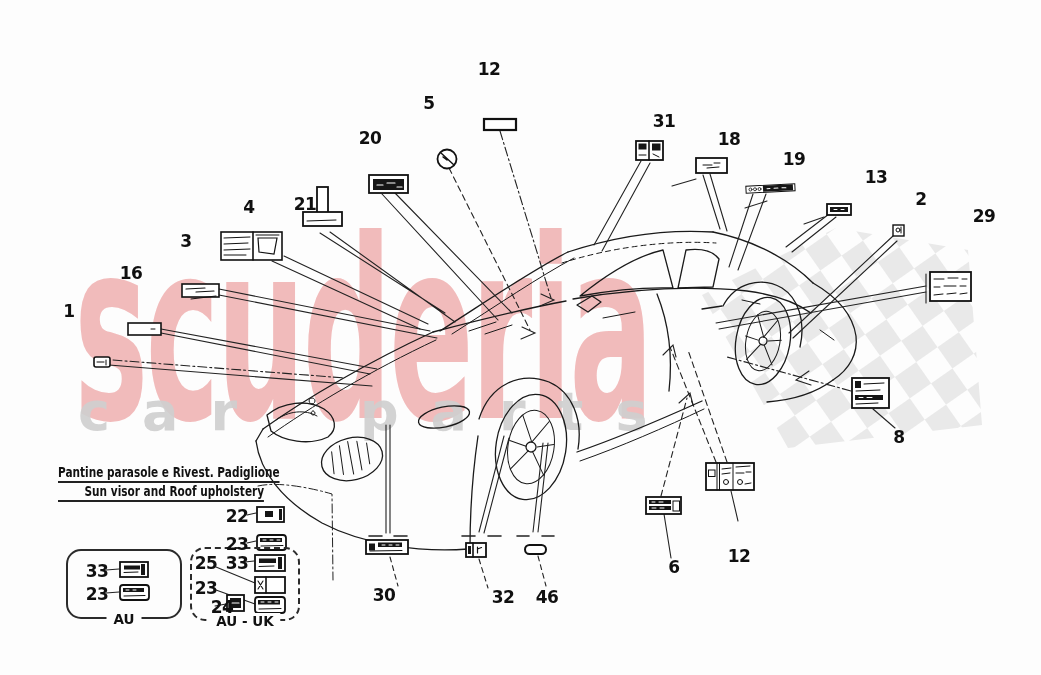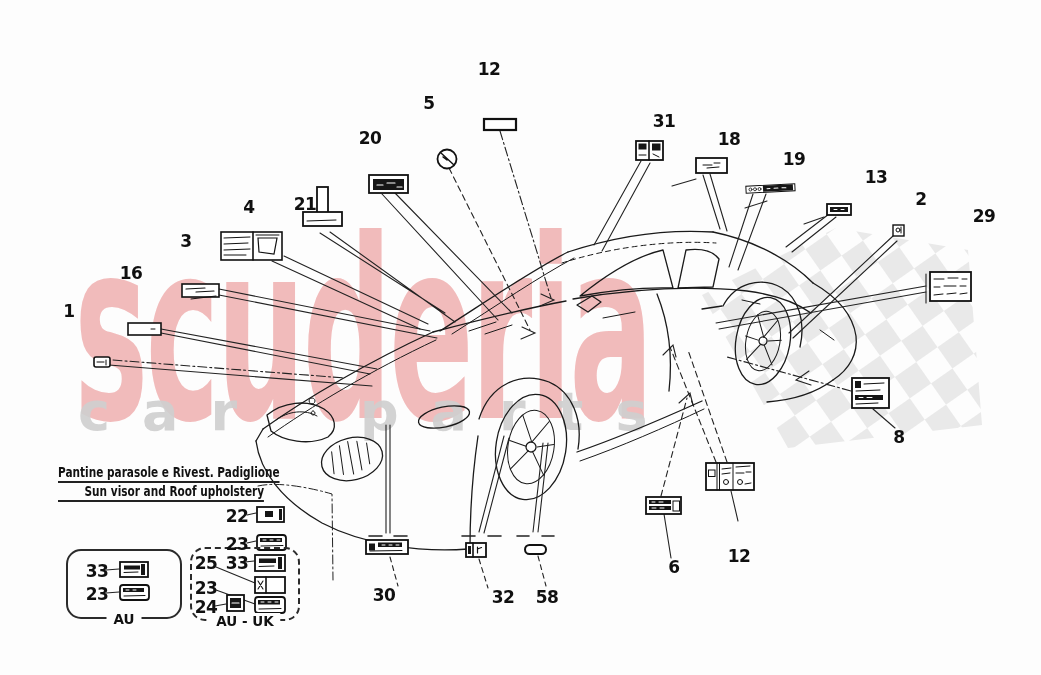--- a/index.html
+++ b/index.html
@@ -356,24 +356,24 @@
       <span class="co" style="left: 729px; top: 139px;">18</span>
       <span class="co" style="left: 794px; top: 159px;">19</span>
       <span class="co" style="left: 876px; top: 177px;">13</span>
       <span class="co" style="left: 921px; top: 199px;">2</span>
       <span class="co" style="left: 984px; top: 216px;">29</span>
       <span class="co" style="left: 899px; top: 437px;">8</span>
       <span class="co" style="left: 739px; top: 556px;">12</span>
       <span class="co" style="left: 674px; top: 567px;">6</span>
       <span class="co" style="left: 384px; top: 595px;">30</span>
       <span class="co" style="left: 490px; top: 597px; margin-left: 13px;">32</span>
-      <span class="co" style="left: 547px; top: 597px;">58</span>
+      <span class="co" style="left: 547px; top: 597px;">46</span>
       <span class="co" style="left: 237px; top: 516px;">22</span>
       <span class="co" style="left: 237px; top: 544px;">23</span>
       <span class="co" style="left: 97px; top: 571px;">33</span>
       <span class="co" style="left: 97px; top: 594px;">23</span>
       <span class="co" style="left: 206px; top: 563px;">25</span>
       <span class="co" style="left: 237px; top: 563px;">33</span>
       <span class="co" style="left: 206px; top: 588px;">23</span>
-      <span class="co" style="left: 206px; top: 607px;">24</span>
+      <span class="co" style="left: 222px; top: 607px;">24</span>
     </div>
 
 </div>
 
 </body></html>

